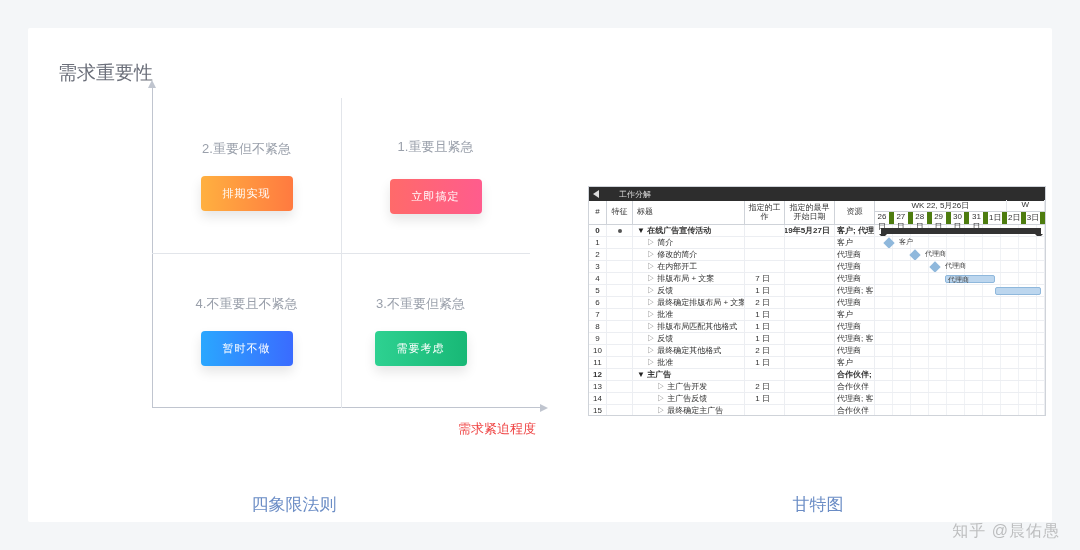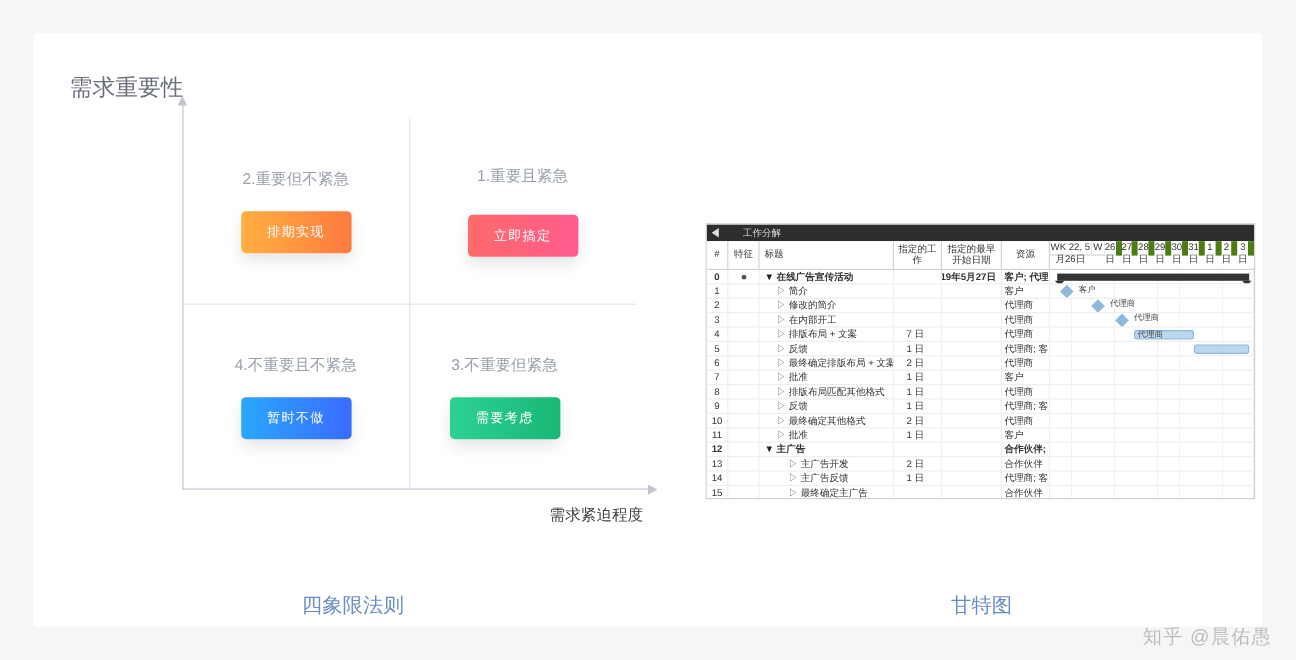--- a/index.html
+++ b/index.html
@@ -42,21 +42,21 @@
     left: -6px;
     top: -4px;
     font-size: 19px;
     color: #6b6f7a;
   }
   .axis-title-x {
     position: absolute;
     right: -12px;
     bottom: 44px;
     font-size: 13px;
-    color: #404040;
+    color: #ef4444;
     margin-top: 36px;
   }
   .axes {
     position: absolute;
     left: 40px;
     top: 34px;
     width: 378px;
     height: 310px;
     margin-left: 48px;
   }
@@ -143,21 +143,21 @@
     padding: 0 2px;
     text-align:center;
     line-height: 1.1;
   }
   .gantt .head .col.idx { width:18px; }
   .gantt .head .col.trait { width:26px; }
   .gantt .head .col.title { width:112px; justify-content:flex-start; padding-left:4px;}
   .gantt .head .col.work { width:40px; }
   .gantt .head .col.est  { width:50px; }
   .gantt .head .col.res  { width:40px; }
-  .gantt .head .chartcol { flex:1; display:flex; flex-direction:row; }
+  .gantt .head .chartcol { flex:1; display:flex; flex-direction:column;justify-content:flex-end; }
   .gantt .head .chartcol .wk { height:12px; border-bottom:1px solid #cfd3d9; display:flex; }
   .gantt .head .chartcol .wk span { flex:1; text-align:center; border-right:1px solid #e6e8ec; }
   .gantt .head .chartcol .days { height:12px; display:flex; }
   .gantt .head .chartcol .days span { flex:1; text-align:center; border-right:5px solid #4d7c0f; }
   .gantt .body { }
   .gantt .row {
     display:flex; height:12px; border-bottom:1px solid #eceef2;
   }
   .gantt .row.group { font-weight:bold; }
   .gantt .row .c { border-right:1px solid #eceef2; display:flex; align-items:center; overflow:hidden; white-space:nowrap; }

